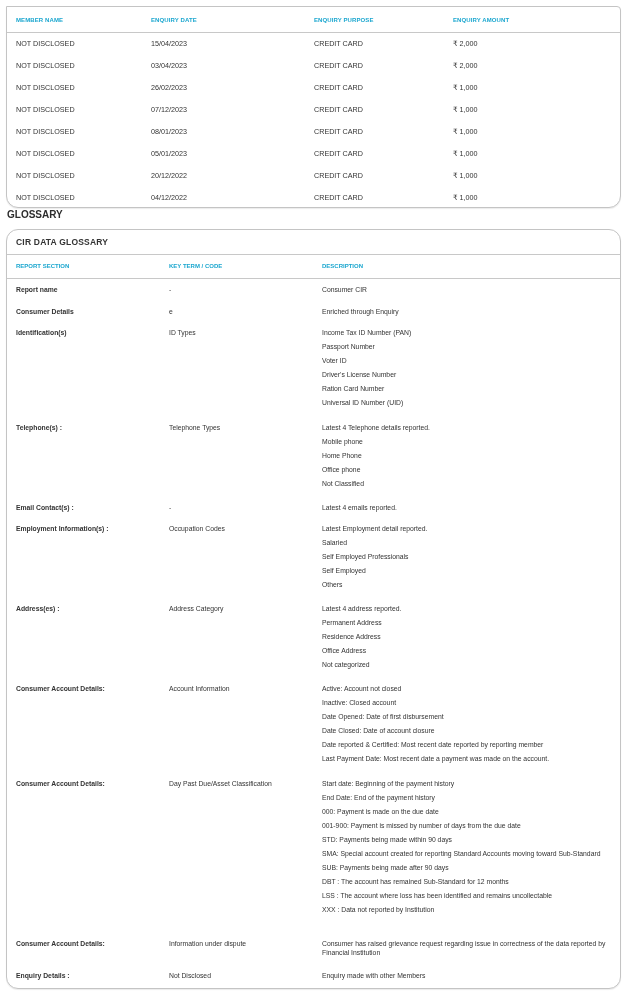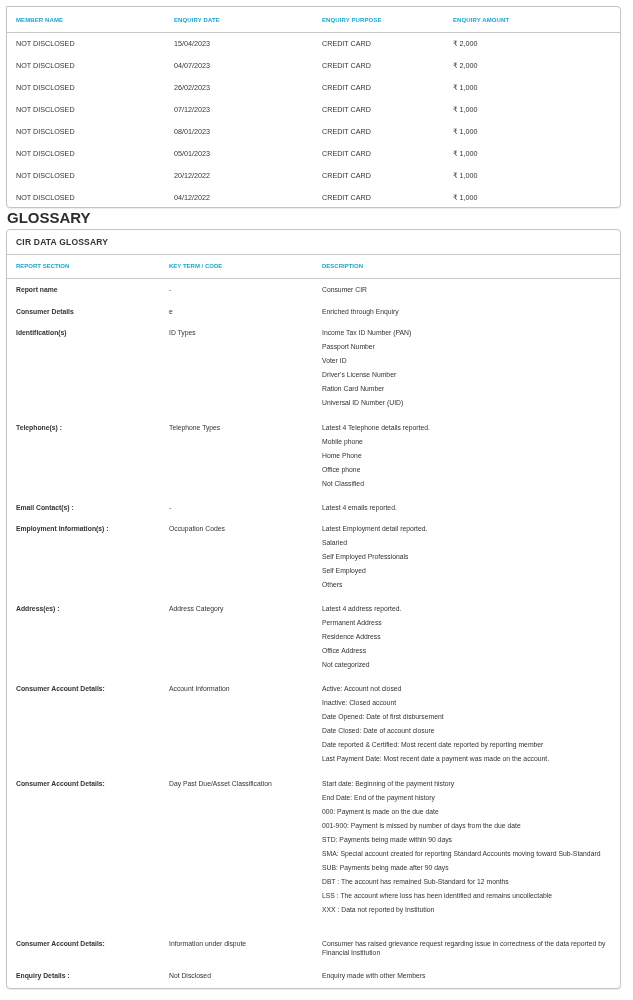--- a/index.html
+++ b/index.html
@@ -2,35 +2,35 @@
 <html><head>
 <meta charset="utf-8">
 <style>
   html, body { margin: 0; padding: 0; background: #ffffff; }
   body {
     width: 633px; height: 1000px; overflow: hidden; position: relative;
     font-family: "Liberation Sans", "DejaVu Sans", sans-serif; color: #2b2b2b;
   }
   .card {
     position: absolute; left: 6px; width: 613px;
-    border: 1px solid #c4c4c4; border-radius: 4px; background: #fff;
+    border: 1px solid #c4c4c4; border-radius: 12px; background: #fff;
     box-shadow: 0 1px 1px rgba(0,0,0,0.08);
   }
   #enq-card { top: 6px; height: 200px; border-top-left-radius: 0; border-top-right-radius: 4px; }
   .row { display: flex; align-items: center; position: relative; }
   .c1 { position: absolute; left: 9px; }
-  .c2 { position: absolute; left: 167px; }
-  .c3 { position: absolute; left: 315px; }
+  .c2 { position: absolute; left: 144px; }
+  .c3 { position: absolute; left: 307px; }
   .c4 { position: absolute; left: 446px; }
   .hdr { height: 25px; border-bottom: 1px solid #c8c8c8; }
   .hdr span { font-size: 6px; font-weight: bold; color: #1aa6cf; letter-spacing: 0.1px; text-transform: uppercase; }
   .erow { height: 21.9px; }
   .erow span { font-size: 7.2px; color: #333; }
   #glossary-heading {
-    position: absolute; left: 7px; top: 209px; font-size: 15px; font-weight: bold; color: #2d2d2d;
+    position: absolute; left: 7px; top: 209px; font-size: 10px; font-weight: bold; color: #2d2d2d;
   }
   #gl-card { top: 229px; height: 758px; }
   .gtitle { height: 24px; border-bottom: 1px solid #c8c8c8; display: flex; align-items: center; }
   .gtitle span { margin-left: 9px; font-size: 8.5px; font-weight: bold; color: #333; letter-spacing: 0.2px; }
   .ghdr { height: 23px; border-bottom: 1px solid #c8c8c8; position: relative; }
   .ghdr span { position: absolute; top: 8px; font-size: 6px; font-weight: bold; color: #1aa6cf; }
   .grow { position: relative; }
   .grow .sec { position: absolute; left: 9px; top: 0; font-size: 6.8px; font-weight: bold; color: #333; }
   .grow .key { position: absolute; left: 162px; top: 0; font-size: 6.8px; color: #333; }
   .grow .desc { position: absolute; left: 315px; top: 0; width: 290px; }
@@ -48,21 +48,21 @@
   </div>
   <div id="enq-body">
       <div class="row erow">
         <span class="c1">NOT DISCLOSED</span>
         <span class="c2">15/04/2023</span>
         <span class="c3">CREDIT CARD</span>
         <span class="c4">₹ 2,000</span>
       </div>
       <div class="row erow">
         <span class="c1">NOT DISCLOSED</span>
-        <span class="c2">04/07/2023</span>
+        <span class="c2">03/04/2023</span>
         <span class="c3">CREDIT CARD</span>
         <span class="c4">₹ 2,000</span>
       </div>
       <div class="row erow">
         <span class="c1">NOT DISCLOSED</span>
         <span class="c2">26/02/2023</span>
         <span class="c3">CREDIT CARD</span>
         <span class="c4">₹ 1,000</span>
       </div>
       <div class="row erow">

